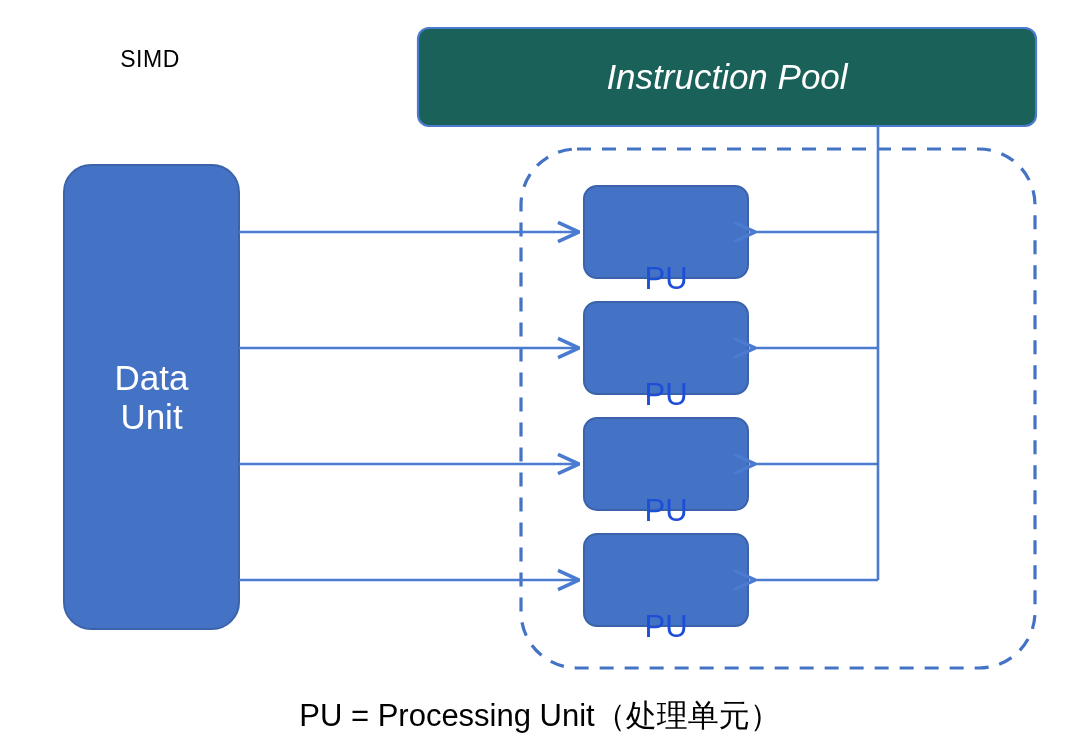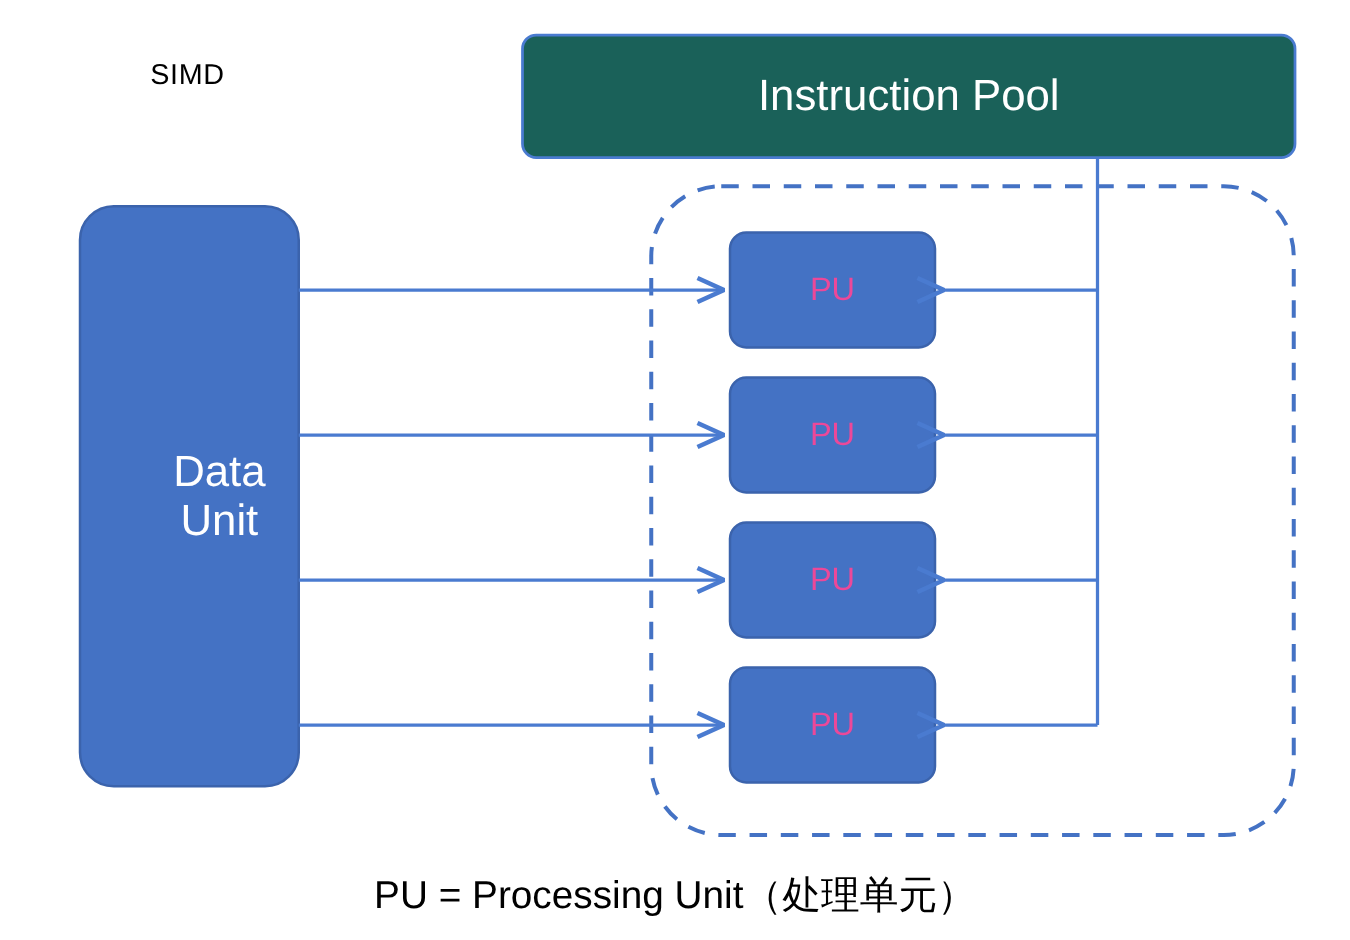--- a/index.html
+++ b/index.html
@@ -43,37 +43,38 @@
     text-align: center;
     letter-spacing: 0.5px;
   }
   #instruction-pool-label {
     left: 418px;
     top: 28px;
     width: 618px;
     height: 98px;
     font-size: 35px;
     color: #ffffff;
+    font-style: italic;
   }
   #data-pool-label {
     left: 64px;
     top: 165px;
     width: 175px;
     height: 464px;
     font-size: 35px;
     color: #ffffff;
     flex-direction: column;
-    padding-left: 24px;
   }
   .pu-label {
     width: 164px;
     height: 92px;
-    font-size: 26px;
-    color: #ec4899;
+    font-size: 31px;
+    color: #1d4ed8;
     left: 584px;
+    margin-top: 47px;
   }
   #vector-unit-label {
     left: 895px;
     top: 342px;
     width: 140px;
     font-size: 33px;
     color: #000000;
     text-align: center;
     line-height: 1.75;
   }

